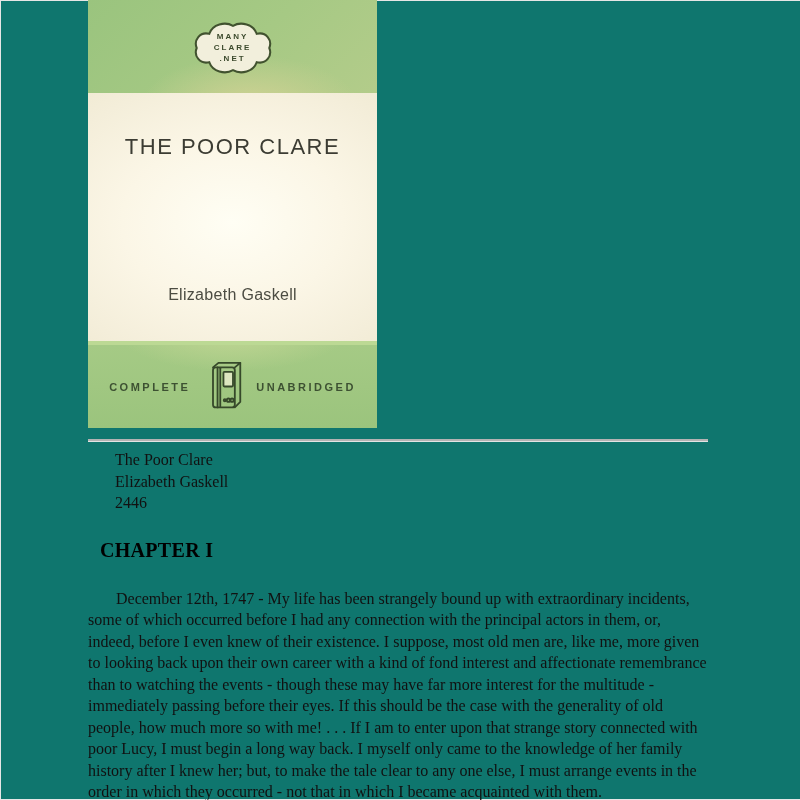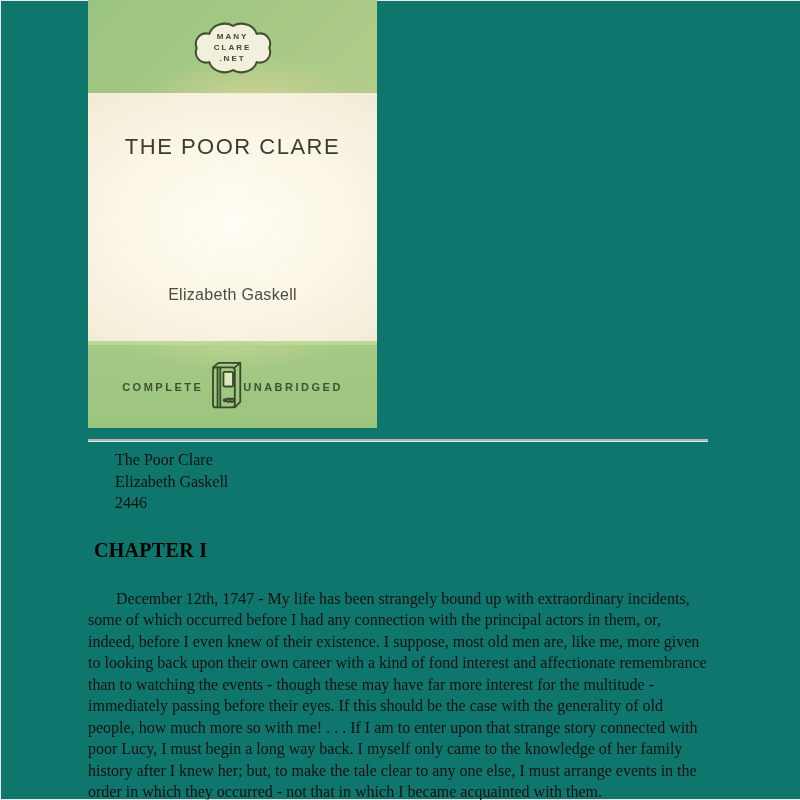--- a/index.html
+++ b/index.html
@@ -70,20 +70,21 @@
   .cover-sep{
     height:4px;
     background:#bcd994;
   }
   .cover-footer{
     height:83px;
     background:
       radial-gradient(ellipse 70% 85% at 50% -18%, rgba(198,216,150,0.9) 0%, rgba(198,216,150,0) 58%),
       linear-gradient(180deg, #a5ca85 0%, #9bc47d 100%);
     display:flex;align-items:center;justify-content:center;
+    gap:13px;
   }
   .footer-label{
     font-size:11px;font-weight:bold;
     letter-spacing:2.5px;
     color:#3d5132;
   }
   .book-icon{width:40px;height:53px;display:block;}
 
   
   .hr{
@@ -91,21 +92,21 @@
     height:2px;
     background:#b3b3b3;
     box-shadow:0 1px 0 #e3e3e3;
   }
   .meta{
     padding-left:27px;
     font-size:16px;
     line-height:21.5px;
   }
   .chapter-heading{
-    margin:25px 0 26px 6px;
+    margin:25px 0 26px 12px;
     font-size:20px;
     font-weight:bold;
     letter-spacing:0.3px;
     color:#000000;
   }
   .para{
     margin:0;
     font-size:16px;
     line-height:21.5px;
     text-indent:28px;

